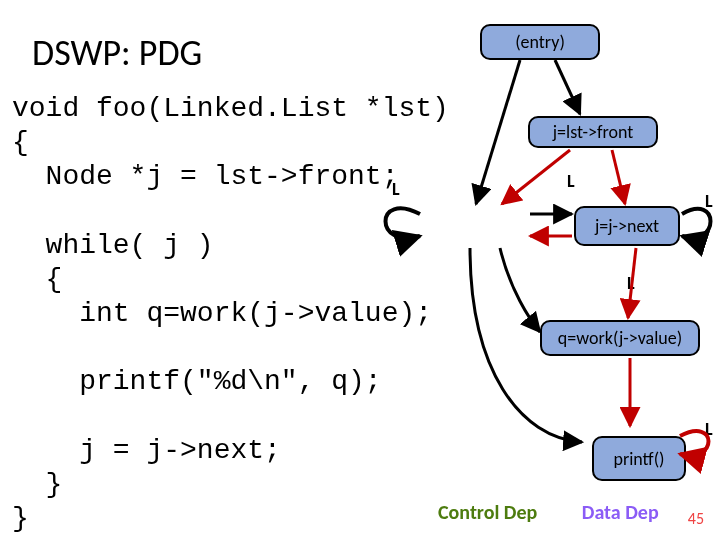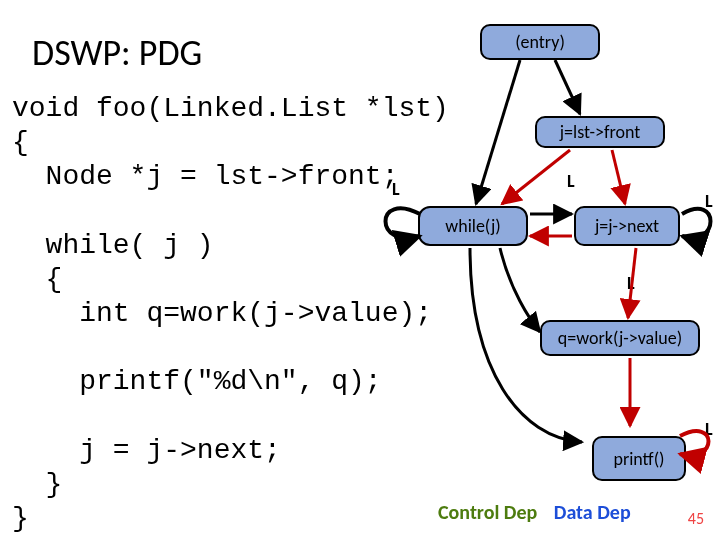--- a/index.html
+++ b/index.html
@@ -58,21 +58,21 @@
     font-size: 18px;
   }
   .legend {
     position: absolute;
     left: 438px;
     top: 500px;
     font-size: 20px;
     font-weight: 700;
   }
   .legend .ctrl { color: #4d7c0f; }
-  .legend .data { color: #1d4ed8; margin-left: 12px; }
+  .legend .data { color: #8b5cf6; margin-left: 40px; }
   .pagenum {
     position: absolute;
     right: 16px;
     bottom: 12px;
     font-size: 16px;
     color: #ef4444;
   }
 </style>
 </head>
 <body>
@@ -90,23 +90,22 @@
     int q=work(j-&gt;value);
 
     printf("%d\n", q);
 
     j = j-&gt;next;
   }
 }</div>
 
   <div class="node" style="left:480px; top:24px;  width:120px; height:36px;">(entry)</div>
 
-  <div class="node" style="left:528px; top:116px; width:130px; height:32px;margin-left:7px;">j=lst-&gt;front</div>
+  <div class="node" style="left:528px; top:116px; width:130px; height:32px;">j=lst-&gt;front</div>
 
-  <div class="node while" style="left:418px; top:206px; width:110px; height:40px;">while(j)</div>
 
   <div class="node" style="left:574px; top:206px; width:106px; height:40px;">j=j-&gt;next</div>
 
   <div class="node" style="left:540px; top:320px; width:160px; height:36px;">q=work(j-&gt;value)</div>
 
   <div class="node" style="left:584px; top:436px; width:94px;  height:45px;margin-left:8px;">printf()</div>
 
   <div class="edge-label" style="left:392px; top:178px;">L</div>
   <div class="edge-label" style="left:567px; top:170px;">L</div>
   <div class="edge-label" style="left:705px; top:190px;">L</div>

